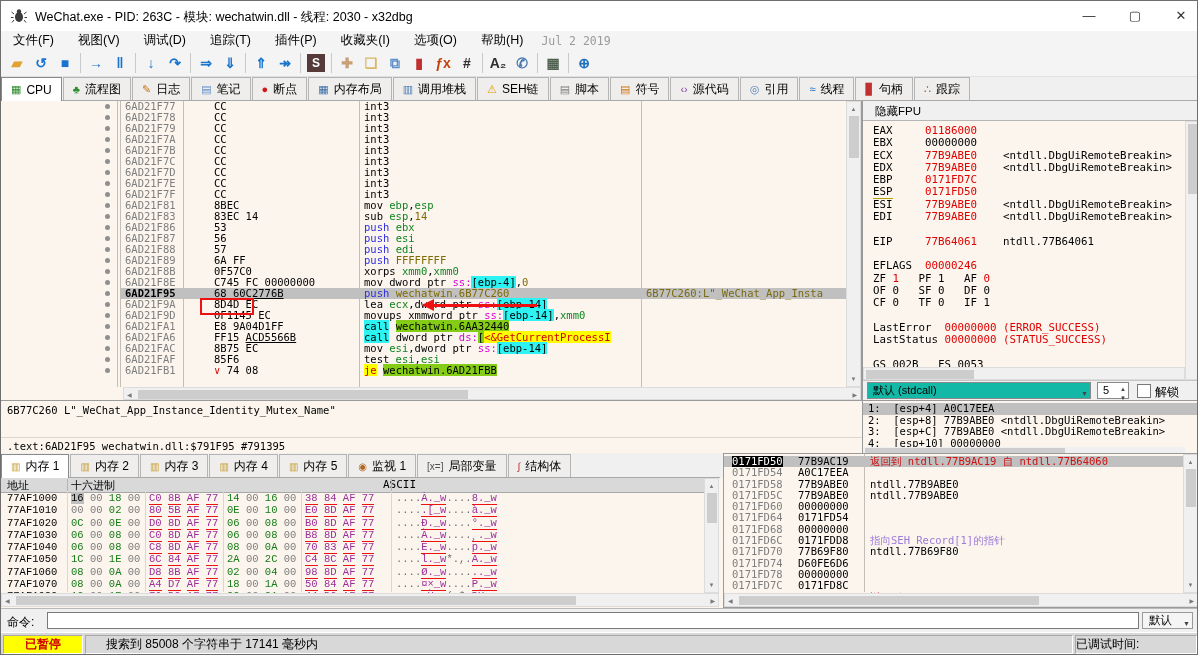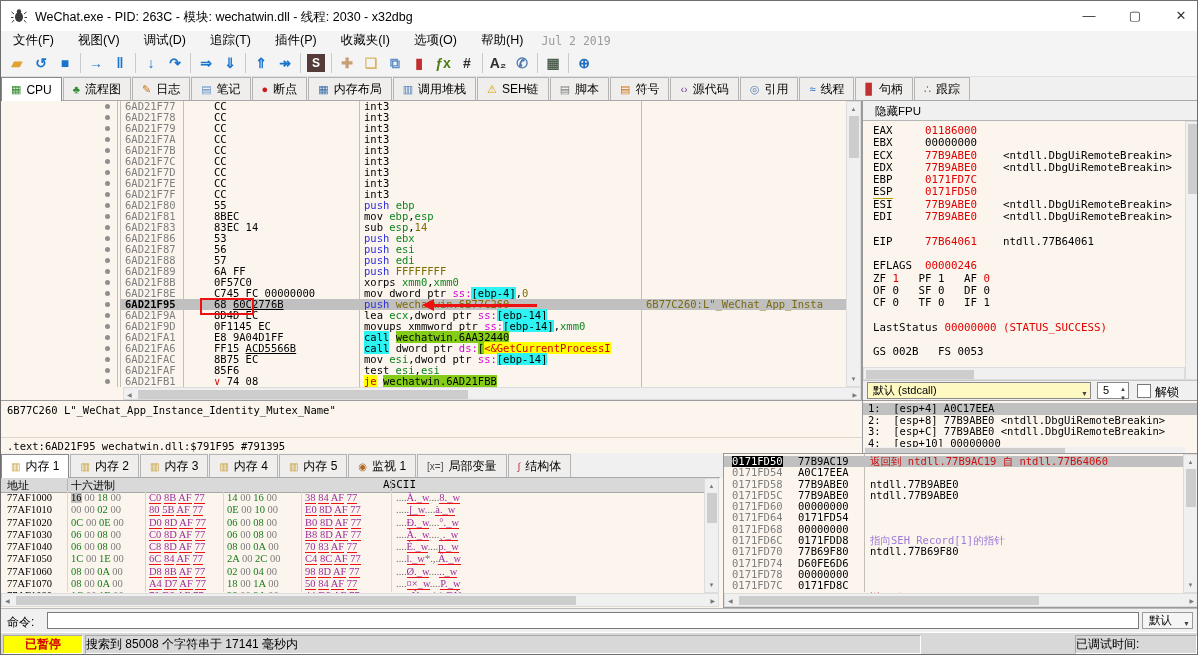--- a/index.html
+++ b/index.html
@@ -67,21 +67,21 @@
   #infobox{left:0;top:399px;width:861px;height:37px;background:#fbf5ed;border-top:1px solid #9a9a9a;box-sizing:border-box}
   #infoline1{left:6px;top:3px;font-family:"DejaVu Sans Mono",monospace;font-size:10.5px}
   #dstatus{left:0;top:436px;width:861px;height:16px;background:#fbf5ed;border-top:1px solid #ddd6cb;box-sizing:border-box}
   #dstatusline{left:6px;top:2px;font-family:"DejaVu Sans Mono",monospace;font-size:10.5px}
   
   #bottabs{left:0;top:452px;width:719px;height:25px;background:#f0f0f0;display:flex;align-items:flex-end;border-bottom:1px solid #a9a9a9;box-sizing:border-box}
   #dumpbox{left:0;top:477px;width:729px;height:130px;background:#fbf5ed;border-right:1px solid #9a9a9a;box-sizing:border-box;overflow:hidden}
   #dumphdr{left:0;top:0;width:703px;height:14px;background:#d9d9d9;border-bottom:1px solid #a8a8a8;font-size:11px;line-height:14px}
   .dh{position:absolute;top:0}
   .dhl{position:absolute;top:1px;width:1px;height:12px;background:#b4b4b4}
-  .dumprow{position:relative;height:12.3px;line-height:12.3px;font-family:Liberation Serif, serif;font-size:10.5px;white-space:pre}
+  .dumprow{position:relative;height:12.3px;line-height:12.3px;font-family:Liberation Mono, monospace;font-size:10.5px;white-space:pre}
   .dcol{position:absolute;top:0}
   .dumpline{position:absolute;top:14px;width:1px;height:100px;background:#ddd6cb}
   .db0{color:#7d7d7d}.dbg{color:#157a15}
   .dbp{color:#9a2f9a;border-bottom:1px solid #e11}
   .dbsel{background:#bfbfbf;color:#000}
   .da{color:#6e6e6e}.dap{color:#9a2f9a;border-bottom:1px solid #e11}
   .dhexaddr{color:#000}
   
   #stack{left:722px;top:452px;width:476px;height:155px;background:#fbf5ed;border:1px solid #9a9a9a;box-sizing:border-box;overflow:hidden}
   .strow{position:relative;height:11.3px;line-height:11.3px;font-family:"DejaVu Sans Mono",monospace;font-size:10.5px;white-space:pre}
@@ -94,21 +94,21 @@
   #stline{position:absolute;left:140px;top:0;width:1px;height:138px;background:#c4bfb6}
   
   #cmdbar{left:0;top:607px;width:1198px;height:24px;background:#f0f0f0;border-top:1px solid #b9b9b9;box-sizing:border-box}
   #cmdlabel{left:6px;top:5px;font-size:12px}
   #cmdinput{left:46px;top:3px;width:1092px;height:17px;background:#fff;border:1px solid #7a7a7a;box-sizing:border-box}
   #cmdcombo{left:1141px;top:3px;width:51px;height:17px;background:#f5f5f5;border:1px solid #9a9a9a;font-size:11.5px;line-height:15px;padding-left:6px;box-sizing:border-box}
   
   #statusbar{left:0;top:631px;width:1198px;height:24px;background:#d8d8d8;border-top:1px solid #fff;box-sizing:border-box}
   .scell{position:absolute;top:2px;height:19px;border:1px solid #a8a8a8;border-right-color:#fff;border-bottom-color:#fff;box-sizing:border-box;line-height:17px;font-size:12px}
   #paused{left:2px;width:80px;background:#ffff00;color:#d00000;font-weight:bold;text-align:center}
-  #statmsg{left:84px;width:836px;background:#d8d8d8;padding-left:0}
+  #statmsg{left:84px;width:988px;background:#d8d8d8;padding-left:20px}
   #stattime{left:1074px;width:122px;background:#d8d8d8;}
 </style>
 </head>
 <body>
 
 <div class="abs" id="titlebar">
   <svg class="abs" id="appicon" viewBox="0 0 16 16">
     <ellipse cx="8" cy="9" rx="4" ry="5" fill="#3a3a3a"></ellipse>
       <circle cx="8" cy="3.5" r="2.2" fill="#3a3a3a"></circle>
     <line x1="3" y1="6" x2="0.5" y2="4" stroke="#3a3a3a"></line>
@@ -152,21 +152,21 @@
     <span class="tbsep"></span>
     <span class="tbico" style="color: rgb(24, 116, 205);">⇑</span>
     <span class="tbico" style="color: rgb(24, 116, 205);">↠</span>
     <span class="tbsep"></span>
     <span class="tbico scylla">S</span>
     <span class="tbsep"></span>
     <span class="tbico" style="color: rgb(200, 160, 120);">✚</span>
     <span class="tbico" style="color: rgb(216, 184, 104);">❏</span>
     <span class="tbico" style="color: rgb(96, 144, 200);">⧉</span>
     <span class="tbico" style="color: rgb(192, 48, 48);">▮</span>
-    <span class="tbico" style="color: #4d7c0f;">ƒx</span>
+    <span class="tbico" style="color: #c2410c;">ƒx</span>
     <span class="tbico" style="color: rgb(48, 48, 48);">#</span>
     <span class="tbsep"></span>
     <span class="tbico" style="color: rgb(48, 48, 48);">A₂</span>
     <span class="tbico" style="color: rgb(72, 120, 176);">✆</span>
     <span class="tbsep"></span>
     <span class="tbico" style="color: rgb(80, 96, 80);">▦</span>
     <span class="tbsep"></span>
     <span class="tbico" style="color: rgb(32, 112, 192);">⊕</span>
   </div>
 
@@ -286,26 +286,20 @@
         <span class="ddot"></span>
         <span class="daddr">6AD21F7E</span>
         <span class="dbytes"><span>CC</span></span>
         <span class="dinstr"><span class="tk-k">int3</span></span>
       </div>
       <div class="drow">
         <span class="ddot"></span>
         <span class="daddr">6AD21F7F</span>
         <span class="dbytes"><span>CC</span></span>
         <span class="dinstr"><span class="tk-k">int3</span></span>
-      </div>
-      <div class="drow">
-        <span class="ddot"></span>
-        <span class="daddr">6AD21F80</span>
-        <span class="dbytes"><span>55</span></span>
-        <span class="dinstr"><span class="tk-b">push</span><span class="tk-k"> </span><span class="tk-r">ebp</span></span>
       </div>
       <div class="drow">
         <span class="ddot"></span>
         <span class="daddr">6AD21F81</span>
         <span class="dbytes"><span>8BEC</span></span>
         <span class="dinstr"><span class="tk-k">mov </span><span class="tk-r">ebp</span><span class="tk-k">,</span><span class="tk-r">esp</span></span>
       </div>
       <div class="drow">
         <span class="ddot"></span>
         <span class="daddr">6AD21F83</span>
@@ -429,32 +423,33 @@
       <div class="regrow"><span class="rv-k">ESI     </span><span class="rv-red">77B9ABE0</span><span class="rv-k">    </span><span class="rv-k">&lt;ntdll.DbgUiRemoteBreakin&gt;</span></div>
       <div class="regrow"><span class="rv-k">EDI     </span><span class="rv-red">77B9ABE0</span><span class="rv-k">    </span><span class="rv-k">&lt;ntdll.DbgUiRemoteBreakin&gt;</span></div>
       <div class="regrow"></div>
       <div class="regrow"><span class="rv-k">EIP     </span><span class="rv-red">77B64061</span><span class="rv-k">    </span><span class="rv-k">ntdll.77B64061</span></div>
       <div class="regrow"></div>
       <div class="regrow"><span class="rv-k">EFLAGS  </span><span class="rv-red">00000246</span></div>
       <div class="regrow"><span class="rv-k">ZF </span><span class="rv-red">1</span><span class="rv-k">   PF </span><span class="rv-k">1</span><span class="rv-k">   AF </span><span class="rv-red">0</span></div>
       <div class="regrow"><span class="rv-k">OF 0   SF 0   DF 0</span></div>
       <div class="regrow"><span class="rv-k">CF 0   TF 0   IF 1</span></div>
       <div class="regrow"></div>
+      <div class="regrow"><span class="rv-k">LastError  </span><span class="rv-red">00000000 (ERROR_SUCCESS)</span></div>
       <div class="regrow"><span class="rv-k">LastStatus </span><span class="rv-red">00000000 (STATUS_SUCCESS)</span></div>
       <div class="regrow"></div>
       <div class="regrow"><span class="rv-k">GS 002B   FS 0053</span></div>
     </div>
   <div class="abs sb" style="left:322px;top:20px;width:15px;height:259px">
     <div class="sbthumb" style="left:2px;top:2px;width:10px;height:70px"></div>
   </div>
   <div class="abs sb" style="left:0;top:266px;width:322px;height:13px">
     <div class="sbthumb" style="left:2px;top:2px;width:108px;height:9px"></div>
   </div>
   <div class="abs" id="convrow">
-    <div class="combo" style="left:4px;top:1px;width:224px;height:17px;background:#fef9c3">
+    <div class="combo" style="left:4px;top:1px;width:224px;height:17px;background:#14b8a6">
       <span>默认 (stdcall)</span><span class="comboarr">▼</span>
     </div>
     <div class="combo" style="left:234px;top:1px;width:32px;height:17px">
       <span>5</span>
       <span class="abs" style="right:2px;top:-1px;font-size:6px;color:#444">▲</span>
       <span class="abs" style="right:2px;top:8px;font-size:6px;color:#444">▼</span>
     </div>
     <div class="abs" style="left:274px;top:3px;width:12px;height:12px;background:#fff;border:1px solid #7a7a7a"></div>
     <span class="abs" style="left:292px;top:3px;font-size:12px">解锁</span>
   </div>

